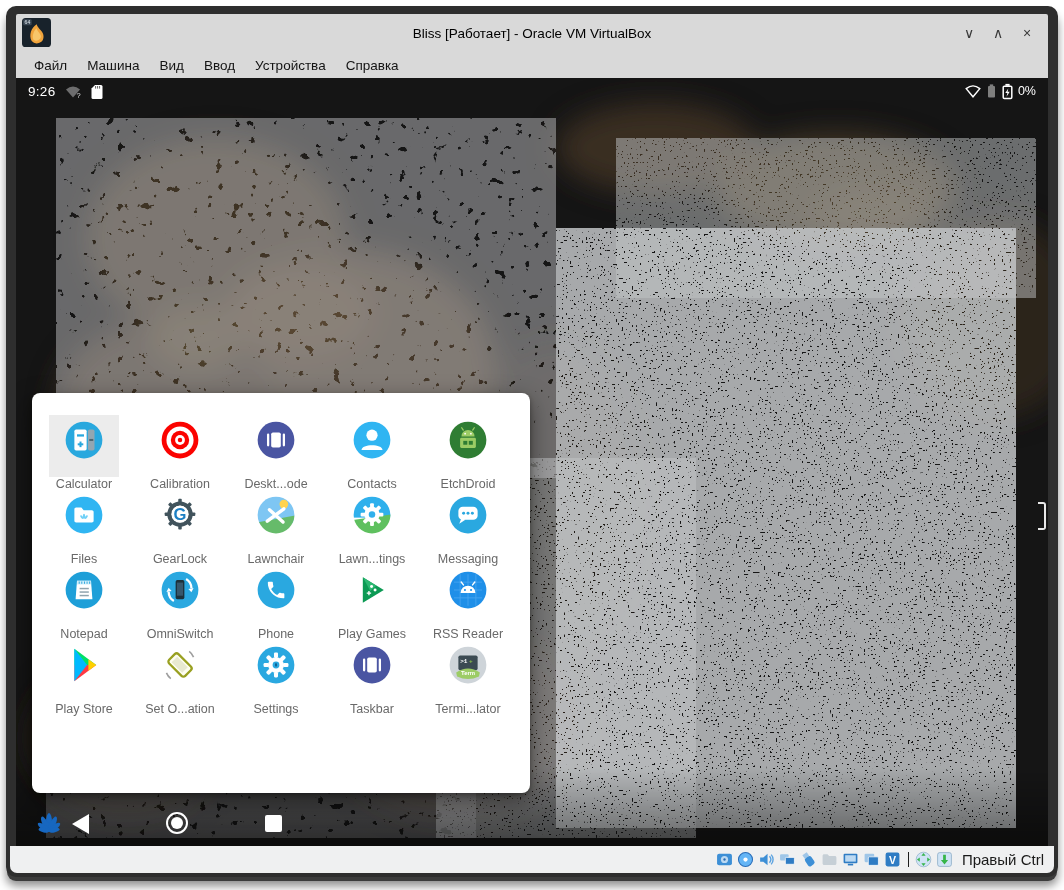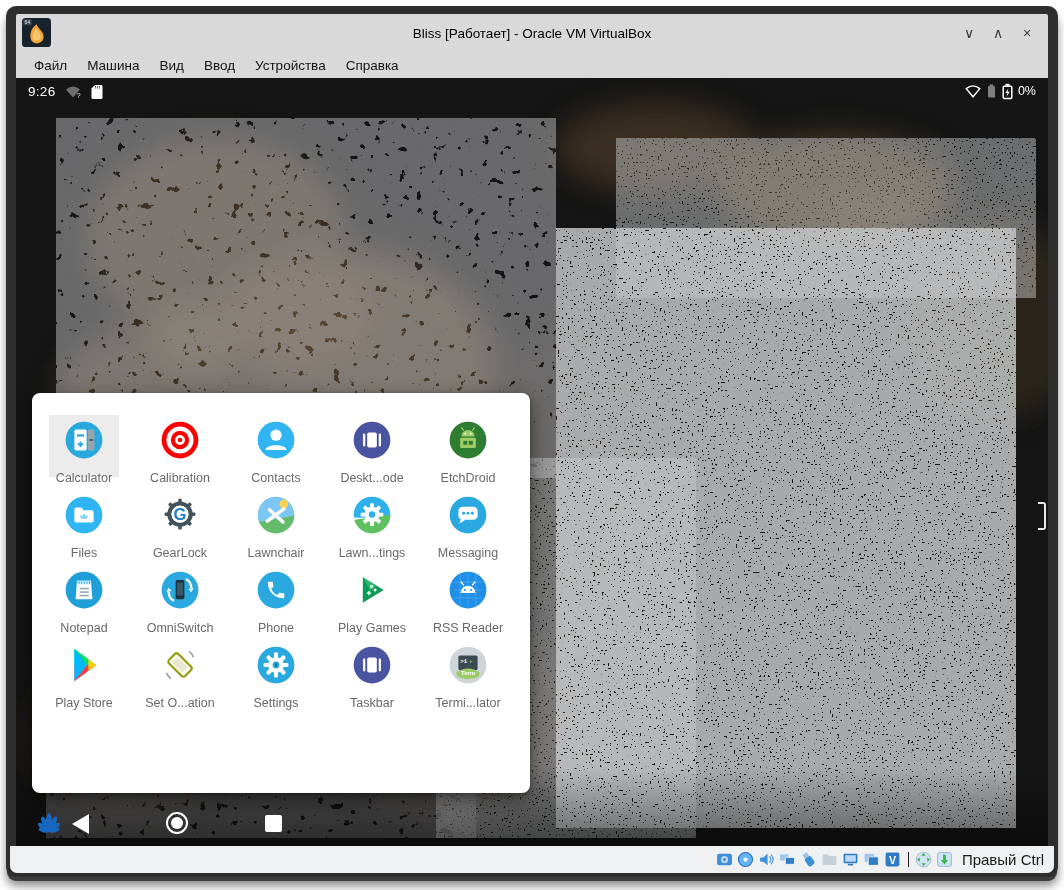--- a/index.html
+++ b/index.html
@@ -49,21 +49,21 @@
   }
   .drawer-grid{
     position:absolute;left:4px;top:24px;display:grid;grid-template-columns:repeat(5,96px);
     grid-auto-rows:75px;justify-items:center;
   }
   .app{width:96px;height:75px;position:relative;display:flex;flex-direction:column;align-items:center;cursor:default;}
   .app .hl{position:absolute;left:13px;top:-2px;width:70px;height:62px;background:#ececec;}
   .app .aicon{position:relative;margin-top:2px;width:42px;height:42px;}
   .app .aicon svg{width:42px;height:42px;display:block;}
   .app .albl{
-    position:relative;margin-top:10px;font-size:12.5px;color:#696969;white-space:nowrap;
+    position:relative;margin-top:16px;font-size:12.5px;color:#696969;white-space:nowrap;
     max-width:94px;overflow:hidden;
   }
   
   .a-nav{position:absolute;left:0;bottom:0;width:100%;height:44px;}
   .nav-btn{position:absolute;}
   .nav-lotus{left:16px;top:10px;width:34px;height:26px;}
   .nav-back{left:56px;top:12px;width:0;height:0;border-top:10px solid transparent;
     border-bottom:10px solid transparent;border-right:17px solid #fff;}
   .nav-home{left:150px;top:10px;width:22px;height:22px;border:2px solid #fff;border-radius:50%;box-sizing:border-box;}
   .nav-home span{position:absolute;left:3px;top:3px;width:12px;height:12px;background:#fff;border-radius:50%;display:block;}
@@ -229,37 +229,37 @@
    <circle cx="24" cy="24" r="10.5" fill="#fb0300"></circle>
                 <circle cx="24" cy="24" r="5.6" fill="#fff"></circle>
    <circle cx="24" cy="24" r="2.6" fill="#fb0300"></circle>
               </svg>
             </span>
             <div class="albl">Calibration</div>
           </div>
           <div class="app">
             <span class="aicon">
               <svg viewBox="0 0 48 48">
-                <circle cx="24" cy="24" r="21" fill="#30b5f2"></circle>
-   <circle cx="24" cy="18.5" r="6.4" fill="#fff"></circle>
-   <path d="M12 35.5 C12 28.2 36 28.2 36 35.5 Z" fill="#fff"></path>
-              </svg>
-            </span>
-            <div class="albl">Contacts</div>
-          </div>
-          <div class="app">
-            <span class="aicon">
-              <svg viewBox="0 0 48 48">
                 <circle cx="24" cy="24" r="21" fill="#4a55a2"></circle>
    <rect x="18.5" y="15.5" width="11" height="17" rx="2" fill="#fff"></rect>
    <path d="M15 18 v12" stroke="#fff" stroke-width="2.6" stroke-linecap="round"></path>
    <path d="M33 18 v12" stroke="#fff" stroke-width="2.6" stroke-linecap="round"></path>
               </svg>
             </span>
             <div class="albl">Deskt...ode</div>
+          </div>
+          <div class="app">
+            <span class="aicon">
+              <svg viewBox="0 0 48 48">
+                <circle cx="24" cy="24" r="21" fill="#30b5f2"></circle>
+   <circle cx="24" cy="18.5" r="6.4" fill="#fff"></circle>
+   <path d="M12 35.5 C12 28.2 36 28.2 36 35.5 Z" fill="#fff"></path>
+              </svg>
+            </span>
+            <div class="albl">Contacts</div>
           </div>
           <div class="app">
             <span class="aicon">
               <svg viewBox="0 0 48 48">
                 <circle cx="24" cy="24" r="21" fill="#2f7d33"></circle>
    <path d="M16.5 20 a7.5 7.5 0 0 1 15 0 Z" fill="#9ccc65"></path>
    <circle cx="20.7" cy="16.8" r="1" fill="#fff"></circle>
                 <circle cx="27.3" cy="16.8" r="1" fill="#fff"></circle>
    <path d="M18.6 12.6 l-1.8-2.6 M29.4 12.6 l1.8-2.6" stroke="#9ccc65" stroke-width="1.5" stroke-linecap="round"></path>
    <rect x="15" y="21.5" width="18" height="11.5" rx="1.5" fill="#9ccc65"></rect>

